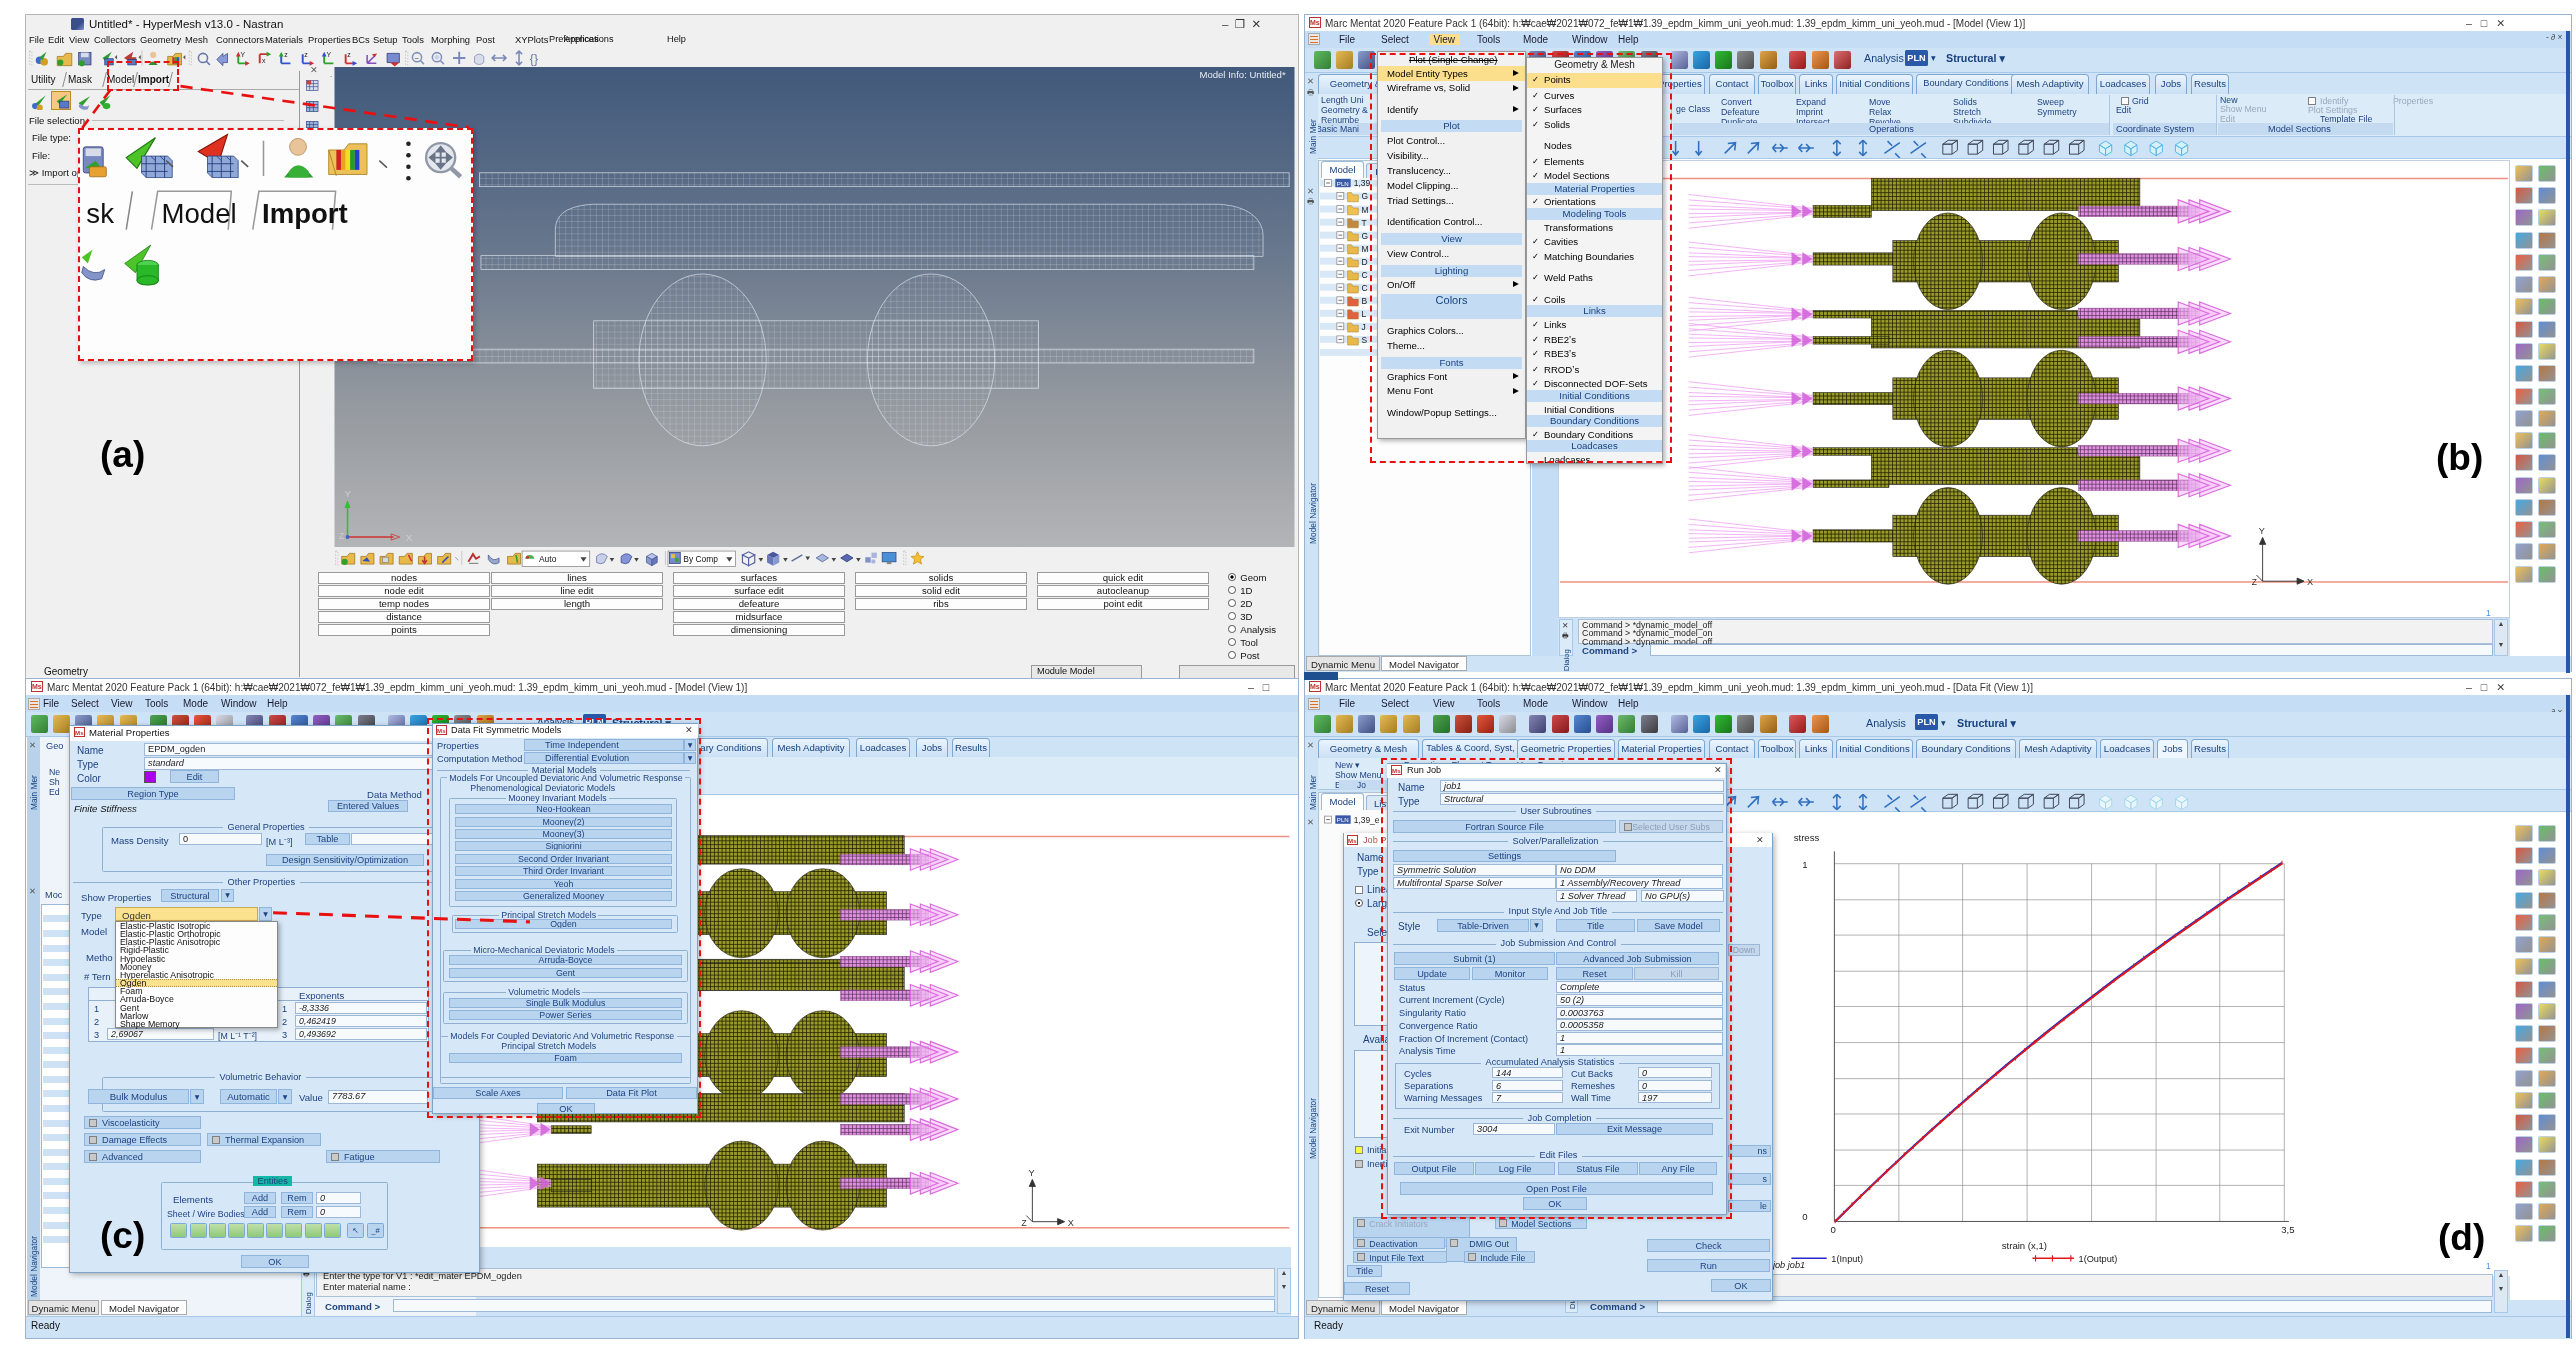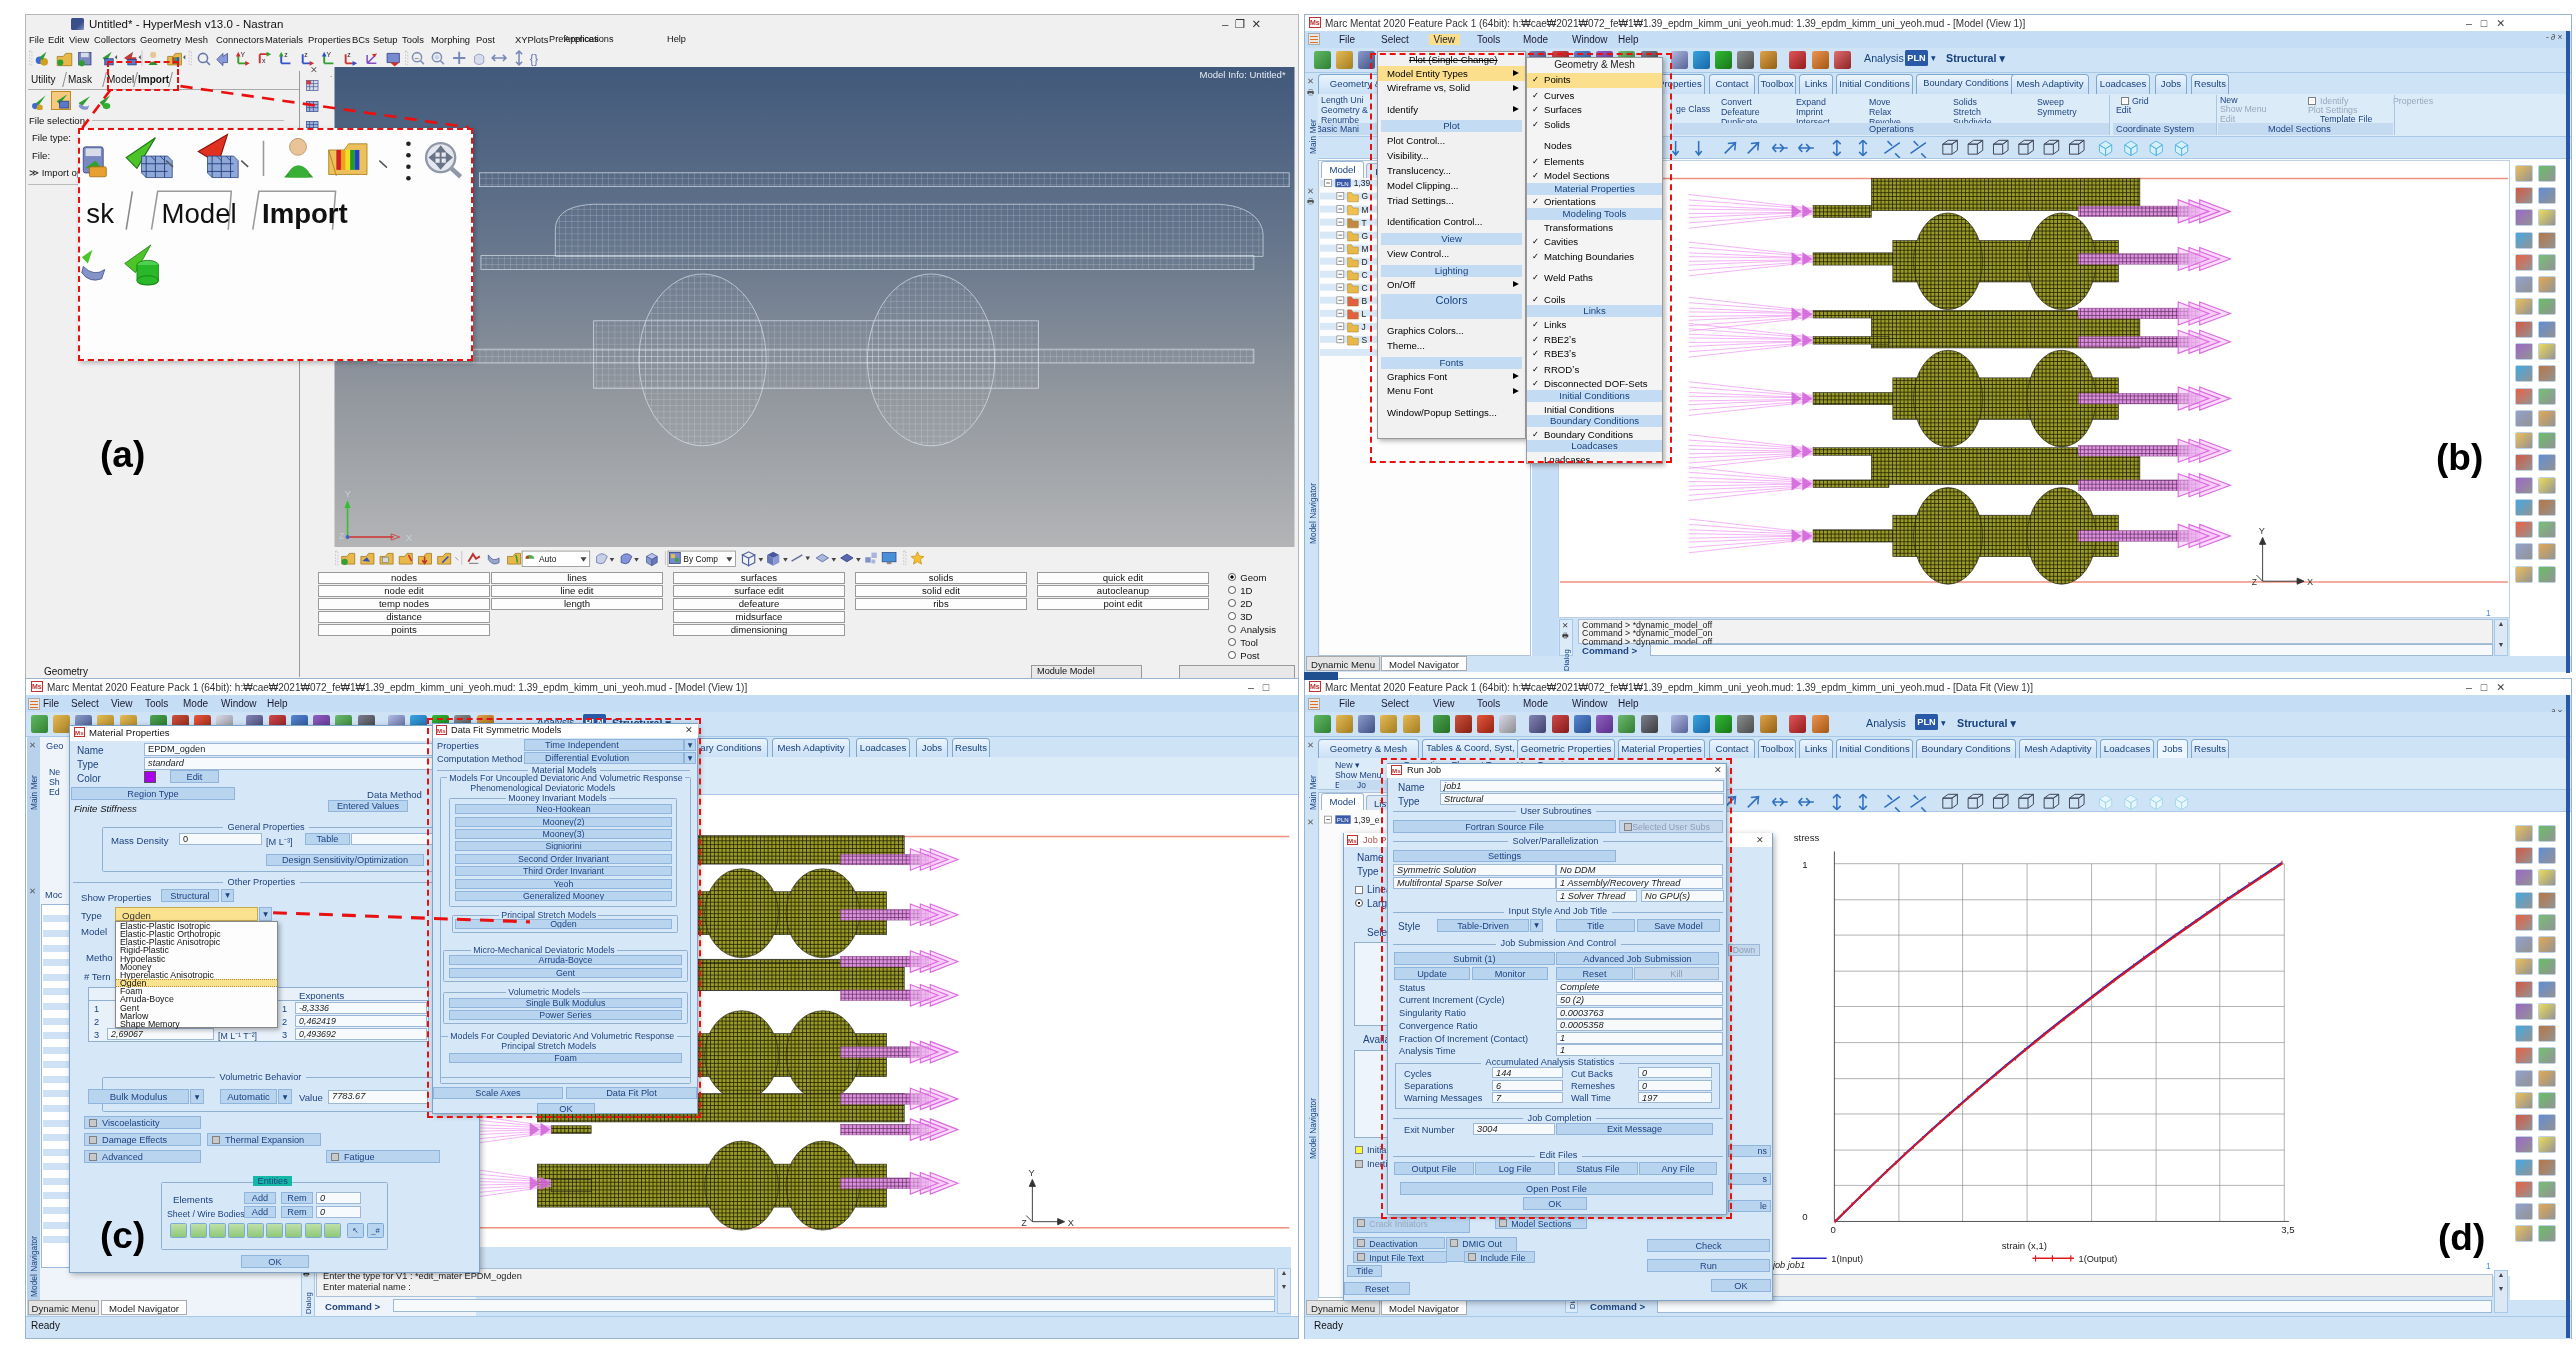--- a/index.html
+++ b/index.html
@@ -1680,27 +1680,27 @@
 <div class="bt" style="left:1363px;top:1034px">Availab</div>
 <div class="a" style="left:1354px;top:1050px;width:34px;height:88px;background:#eef4fb;border:0.8px solid #8fb0d0"></div>
 <div class="a" style="left:1728px;top:944px;width:32px;height:11.5px;background:#c5d8ec;border:0.8px solid #9ab8d8;color:#8aa0b8;font-size:8.8px;text-align:center">Down</div>
 <div class="a" style="left:1355px;top:1146px;width:8.4px;height:8.4px;background:#f8f840;border:0.8px solid #888"></div>
 <div class="bt" style="left:1367px;top:1145px;font-size:9.2px">Initial</div>
 <div class="chk" style="left:1355px;top:1160px"></div>
 <div class="bt" style="left:1367px;top:1159px;font-size:9.2px">Inertia</div>
 <div class="a" style="left:1728px;top:1145px;width:43px;height:11.5px;background:#b9d4ef;border:0.8px solid #8fb5dd;color:#17417e;font-size:8.8px;text-align:right;padding-right:3.1px">ns</div>
 <div class="a" style="left:1728px;top:1173px;width:43px;height:11.5px;background:#b9d4ef;border:0.8px solid #8fb5dd;color:#17417e;font-size:8.8px;text-align:right;padding-right:3.1px">s</div>
 <div class="a" style="left:1728px;top:1200px;width:43px;height:11.5px;background:#b9d4ef;border:0.8px solid #8fb5dd;color:#17417e;font-size:8.8px;text-align:right;padding-right:3.1px">le</div>
-<div class="a" style="left:1353px;top:1217px;width:117px;height:16px;background:#b9d4ef;border:0.8px solid #8fb5dd;color:#98a8bc;font-size:8.8px;text-align:left;padding:0.8px 0 0 15.3px;white-space:nowrap;overflow:hidden">Crack Initiators</div>
+<div class="a" style="left:1353px;top:1217px;width:117px;height:30px;background:#b9d4ef;border:0.8px solid #8fb5dd;color:#98a8bc;font-size:8.8px;text-align:left;padding:0.8px 0 0 15.3px;white-space:nowrap;overflow:hidden">Crack Initiators</div>
 <div class="chk" style="left:1357px;top:1219px"></div>
 <div class="a" style="left:1495px;top:1217px;width:92px;height:12.3px;background:#b9d4ef;border:0.8px solid #8fb5dd;color:#17417e;font-size:8.8px;text-align:left;padding:0.8px 0 0 15.3px;white-space:nowrap;overflow:hidden">Model Sections</div>
 <div class="chk" style="left:1499px;top:1219px"></div>
 <div class="a" style="left:1353px;top:1237px;width:92px;height:12.3px;background:#b9d4ef;border:0.8px solid #8fb5dd;color:#17417e;font-size:8.8px;text-align:left;padding:0.8px 0 0 15.3px;white-space:nowrap;overflow:hidden">Deactivation</div>
 <div class="chk" style="left:1357px;top:1239px"></div>
-<div class="a" style="left:1446px;top:1237px;width:71px;height:25px;background:#b9d4ef;border:0.8px solid #8fb5dd;color:#17417e;font-size:8.8px;text-align:left;padding:0.8px 0 0 15.3px;white-space:nowrap;overflow:hidden">DMIG Out</div>
+<div class="a" style="left:1446px;top:1237px;width:71px;height:25px;background:#b9d4ef;border:0.8px solid #8fb5dd;color:#17417e;font-size:8.8px;text-align:center;padding:0.8px 0 0 15.3px;white-space:nowrap;overflow:hidden">DMIG Out</div>
 <div class="chk" style="left:1450px;top:1239px"></div>
 <div class="a" style="left:1353px;top:1251px;width:94px;height:12.3px;background:#b9d4ef;border:0.8px solid #8fb5dd;color:#17417e;font-size:8.8px;text-align:left;padding:0.8px 0 0 15.3px;white-space:nowrap;overflow:hidden">Input File Text</div>
 <div class="chk" style="left:1357px;top:1253px"></div>
 <div class="a" style="left:1464px;top:1251px;width:71px;height:12.3px;background:#b9d4ef;border:0.8px solid #8fb5dd;color:#17417e;font-size:8.8px;text-align:left;padding:0.8px 0 0 15.3px;white-space:nowrap;overflow:hidden">Include File</div>
 <div class="chk" style="left:1468px;top:1253px"></div>
 <div class="bb" style="left:1347px;top:1265px;width:35px;height:12.3px;line-height:11.5px">Title</div>
 <div class="bb" style="left:1344px;top:1282px;width:66px;height:13px;line-height:12.3px">Reset</div>
 <div class="bb" style="left:1647px;top:1239px;width:123px;height:13px;line-height:12.3px">Check</div>
 <div class="bb" style="left:1647px;top:1259px;width:123px;height:13px;line-height:12.3px">Run</div>
 <div class="bb" style="left:1711px;top:1279px;width:60px;height:13px;line-height:12.3px">OK</div>

